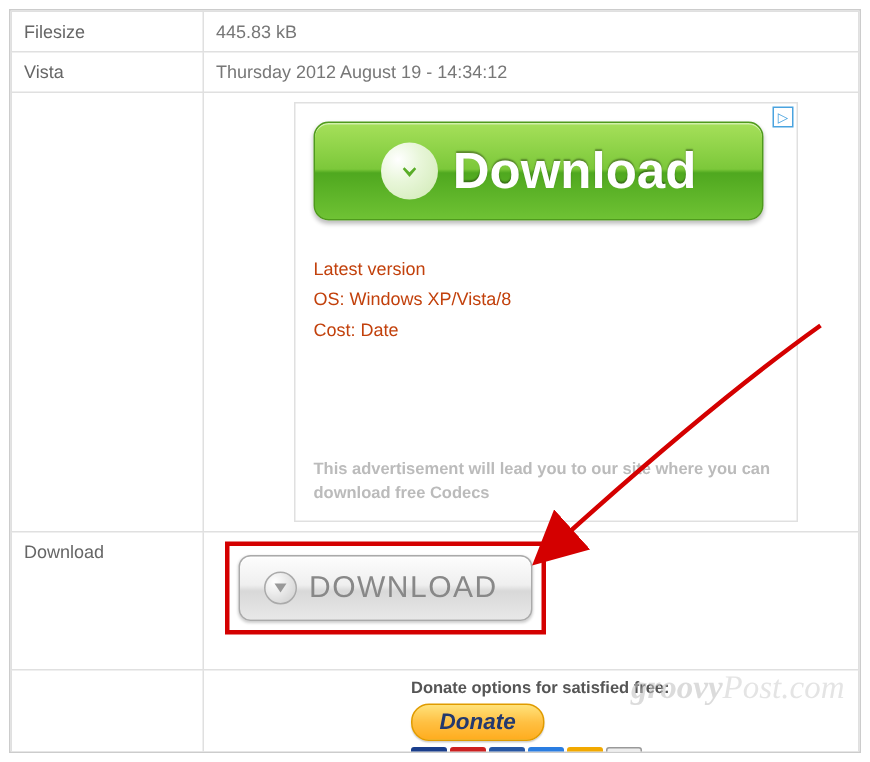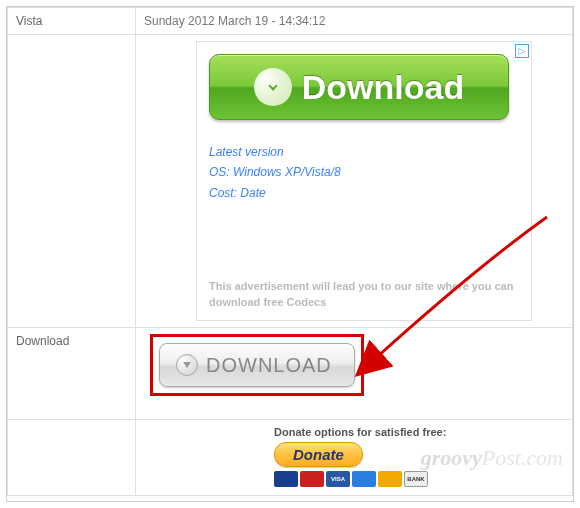--- a/index.html
+++ b/index.html
@@ -73,21 +73,21 @@
     gap: 10px;
     cursor: pointer;
   }
   .green-dl .circ {
     width: 38px; height: 38px;
     border-radius: 50%;
     background: radial-gradient(circle at 30% 30%, #fff 0%, #e8f6d9 40%, #cfe9b3 100%);
     display:flex; align-items:center; justify-content:center;
   }
   .green-dl .circ svg { width: 20px; height: 20px; }
-  .ad-text { margin-top: 22px; color:#3b82f6; line-height: 1.7; font-size: 12px; font-family: Arial; font-style: italic; }
+  .ad-text { margin-top: 22px; color:#c2410c; line-height: 1.7; font-size: 12px; font-family: Arial; }
   .ad-disclaimer { position:absolute; bottom:10px; left:12px; right:12px; color:#bbb; font-size:11px; line-height:1.4; font-family: Arial; font-weight: bold; }
   .dl-row td { vertical-align: middle; height: 92px; }
   .red-box {
     border: 3px solid #d40000;
     display: inline-block;
     padding: 6px 6px 6px 6px;
     margin-left: 6px;
   }
   .gray-dl {
     display: inline-flex;
@@ -157,23 +157,27 @@
     pointer-events: none;
   }
 </style>
 </head>
 <body>
 
 <div class="frame">
 
 <table class="info">
   <tbody>
+        <tr>
+    <td class="label">Filesize</td>
+    <td>445.83 kB</td>
+  </tr>
   <tr>
     <td class="label">Vista</td>
-    <td>Sunday 2012 March 19 - 14:34:12</td>
+    <td>Thursday 2012 August 19 - 14:34:12</td>
   </tr>
   <tr>
     <td class="label"></td>
     <td class="ad-cell">
       <div class="ad-box">
         <div class="ad-marker">▷</div>
         <div class="green-dl">
           <span class="circ">
             <svg viewBox="0 0 24 24">
                     <path fill="#5aad28" d="M12 3v10l4-4 1.4 1.4L12 16.8 6.6 10.4 8 9l4 4V3z"></path>

